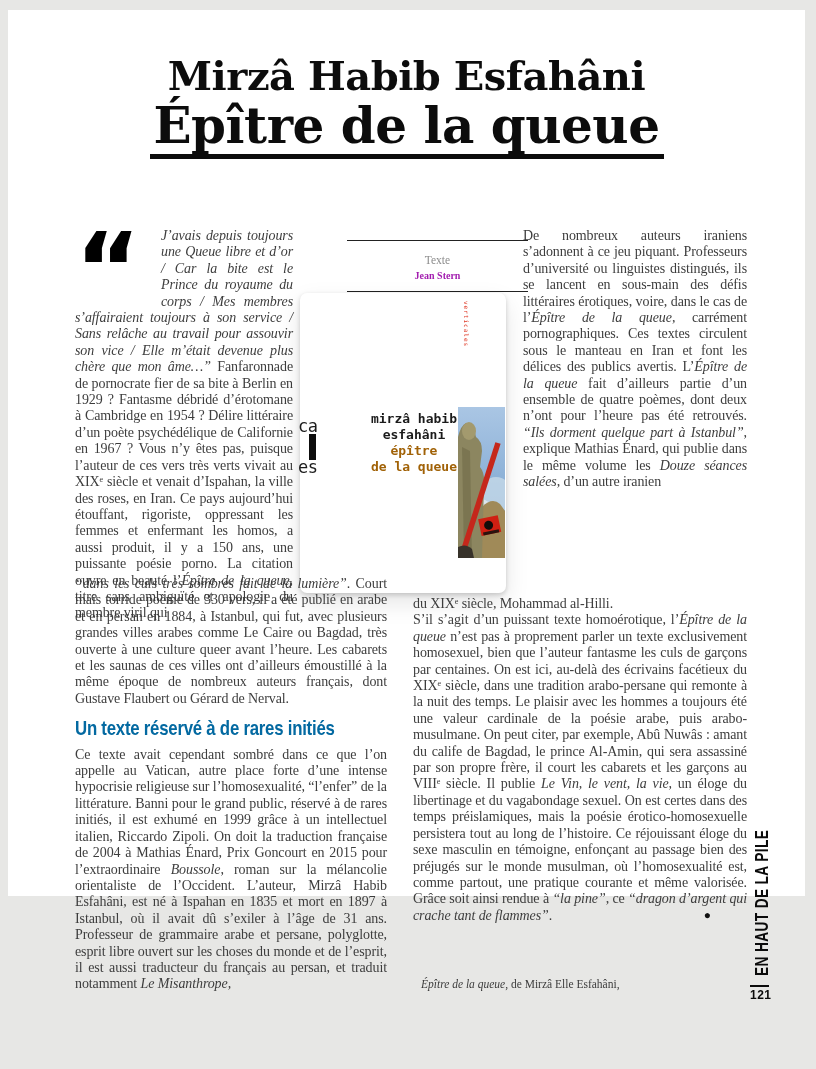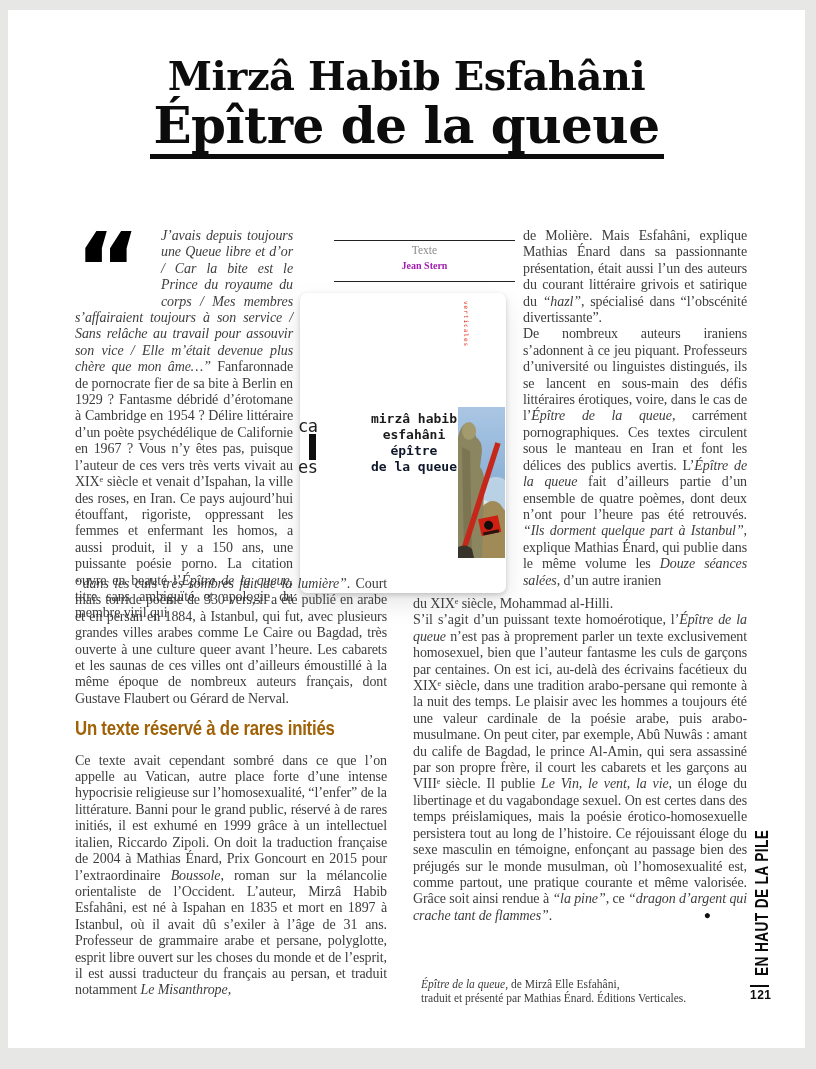--- a/index.html
+++ b/index.html
@@ -2,21 +2,21 @@
 <html><head>
 <meta charset="utf-8">
 <style>
   html,body{margin:0;padding:0;}
   body{
     width:816px;height:1069px;position:relative;overflow:hidden;
     background:#e7e7e5;
     font-family:"Liberation Serif","DejaVu Serif",serif;
   }
   .page{
-    position:absolute;left:8px;top:10px;width:797px;height:1038px;
+    position:absolute;left:8px;top:10px;width:797px;height:886px;
     background:#ffffff;
     text-decoration:underline;
   }
   .abs{position:absolute;}
 
   
   .masthead{left:0;top:44px;width:797px;text-align:center;color:#0c0c0c;}
   .masthead .l1{
     font-family:"DejaVu Serif",serif;font-weight:700;
     font-size:40px;line-height:44px;letter-spacing:-0.5px;
@@ -40,32 +40,32 @@
   .col3{left:515px;top:218px;width:224px;}
   .wideL{left:67px;top:566px;width:312px;}
   .wideR{left:405px;top:586px;width:334px;}
 
   .qmark{
     float:left;width:86px;height:74px;overflow:visible;
     font-family:"DejaVu Sans",sans-serif;font-weight:700;
     font-size:100px;line-height:84px;color:#000;
   }
 
-  h2.sect{margin:13px 0 16px 0;color:#a16207;}
+  h2.sect{margin:13px 0 10px 0;color:#0369a1;}
   h2.sect .cond{
     display:inline-block;transform:scaleX(0.8);transform-origin:left center;
     font-family:"Liberation Sans","DejaVu Sans",sans-serif;
     font-weight:700;font-size:21px;letter-spacing:-0.3px;white-space:nowrap;
   }
 
   
   .byline{
-    left:326px;top:230px;width:181px;text-align:center;
+    left:339px;top:230px;width:181px;text-align:center;
     border-top:1.5px solid #222;border-bottom:1.5px solid #222;
-    padding:2px 0 7px 0;
+    padding:12px 0 7px 0;
   }
   .byline .lbl{font-size:11.5px;color:#8b8b8b;line-height:14px;}
   .byline .auth{font-size:10px;font-weight:700;color:#a21caf;line-height:17px;}
 
   
   .cover{
     left:292px;top:283px;width:206px;height:300px;background:#fff;
     border-radius:7px;
     box-shadow:0 2px 5px rgba(0,0,0,.18),0 10px 24px rgba(0,0,0,.10);
   }
@@ -73,21 +73,21 @@
     position:absolute;left:163px;top:8px;
     writing-mode:vertical-rl;
     font-family:"DejaVu Sans Mono",monospace;font-size:6px;letter-spacing:1px;
     color:#df3825;
   }
   .cover .names{
     position:absolute;right:49px;top:118px;text-align:center;
     font-family:"DejaVu Sans Mono",monospace;font-weight:700;
     font-size:13px;line-height:16px;color:#1b1b1b;white-space:nowrap;
   }
-  .cover .names .red{color:#0f172a;}
+  .cover .names .red{color:#a16207;}
   .cover .publogo{
     position:absolute;left:-2px;top:126px;display:flex;align-items:flex-end;
     font-family:"DejaVu Sans Mono",monospace;font-size:17px;line-height:15px;
     letter-spacing:-0.5px;color:#1c1c1c;flex-direction:column;
   }
   .cover .publogo .bar{width:7px;height:26px;background:#0d0d0d;margin:0 1px;}
   .cover .illus{position:absolute;left:158px;top:114px;width:47px;height:151px;}
 
   
   .credits{
@@ -168,38 +168,36 @@
       <g transform="rotate(-12 32 120)">
         <rect x="22" y="110" width="20" height="17" fill="#cf1f12"></rect>
         <circle cx="31" cy="118" r="4.5" fill="#120c0a"></circle>
         <rect x="24" y="124" width="16" height="3" fill="#2a130e"></rect>
       </g>
       <path d="M0,140 Q8,136 14,142 L16,151 L0,151 Z" fill="#37322a"></path>
     </svg>
   </div>
 
   <div class="abs body-text col3">
-    <p><span>de Molière. Mais Esfahâni, explique Mathias Énard dans sa passionnante présentation, était aussi l’un des auteurs du courant littéraire grivois et satirique du </span><span class="i">“hazl”</span><span>, spécialisé dans “l’obscénité divertissante”.</span></p>
     <p><span>De nombreux auteurs iraniens s’adonnent à ce jeu piquant. Professeurs d’université ou linguistes distingués, ils se lancent en sous-main des défis littéraires érotiques, voire, dans le cas de l’</span><span class="i">Épître de la queue</span><span>, carrément pornographiques. Ces textes circulent sous le manteau en Iran et font les délices des publics avertis. L’</span><span class="i">Épître de la queue</span><span> fait d’ailleurs partie d’un ensemble de quatre poèmes, dont deux n’ont pour l’heure pas été retrouvés. </span><span class="i">“Ils dorment quelque part à Istanbul”</span><span>, explique Mathias Énard, qui publie dans le même volume les </span><span class="i">Douze séances salées</span><span>, d’un autre iranien</span></p>
   </div>
 
   <div class="abs body-text wideL">
     <p><span class="i">“dans les culs très sombres fait de la lumière”</span><span>. Court mais torride poème de 330 vers, il a été publié en arabe et en persan en 1884, à Istanbul, qui fut, avec plusieurs grandes villes arabes comme Le Caire ou Bagdad, très ouverte à une culture queer avant l’heure. Les cabarets et les saunas de ces villes ont d’ailleurs émoustillé à la même époque de nombreux auteurs français, dont Gustave Flaubert ou Gérard de Nerval.</span></p>
     <h2 class="sect"><span class="cond">Un texte réservé à de rares initiés</span></h2>
     <p><span>Ce texte avait cependant sombré dans ce que l’on appelle au Vatican, autre place forte d’une intense hypocrisie religieuse sur l’homosexualité, “l’enfer” de la littérature. Banni pour le grand public, réservé à de rares initiés, il est exhumé en 1999 grâce à un intellectuel italien, Riccardo Zipoli. On doit la traduction française de 2004 à Mathias Énard, Prix Goncourt en 2015 pour l’extraordinaire </span><span class="i">Boussole</span><span>, roman sur la mélancolie orientaliste de l’Occident. L’auteur, Mirzâ Habib Esfahâni, est né à Ispahan en 1835 et mort en 1897 à Istanbul, où il avait dû s’exiler à l’âge de 31 ans. Professeur de grammaire arabe et persane, polyglotte, esprit libre ouvert sur les choses du monde et de l’esprit, il est aussi traducteur du français au persan, et traduit notamment </span><span class="i">Le Misanthrope,</span></p>
   </div>
 
   <div class="abs body-text wideR">
     <p>du XIXᵉ siècle, Mohammad al-Hilli.</p>
     <p class="endwrap"><span class="end-bullet">●</span><span>S’il s’agit d’un puissant texte homoérotique, l’</span><span class="i">Épître de la queue</span><span> n’est pas à proprement parler un texte exclusivement homosexuel, bien que l’auteur fantasme les culs de garçons par centaines. On est ici, au-delà des écrivains facétieux du XIXᵉ siècle, dans une tradition arabo-persane qui remonte à la nuit des temps. Le plaisir avec les hommes a toujours été une valeur cardinale de la poésie arabe, puis arabo-musulmane. On peut citer, par exemple, Abû Nuwâs : amant du calife de Bagdad, le prince Al-Amin, qui sera assassiné par son propre frère, il court les cabarets et les garçons au VIIIᵉ siècle. Il publie </span><span class="i">Le Vin, le vent, la vie,</span><span> un éloge du libertinage et du vagabondage sexuel. On est certes dans des temps préislamiques, mais la poésie érotico-homosexuelle persistera tout au long de l’histoire. Ce réjouissant éloge du sexe masculin en témoigne, enfonçant au passage bien des préjugés sur le monde musulman, où l’homosexualité est, comme partout, une pratique courante et même valorisée. Grâce soit ainsi rendue à </span><span class="i">“la pine”</span><span>, ce </span><span class="i">“dragon d’argent qui crache tant de flammes”</span><span>.</span></p>
   </div>
 
   <div class="abs credits">
     <p><span class="i">Épître de la queue</span><span>, de Mirzâ Elle Esfahâni,</span></p>
-    <p>traduit et présenté par Mathias Énard. Éditions Verticales.</p>
   </div>
 
   <div class="abs vlabel">
     <span class="cond">EN HAUT DE LA PILE</span>
   </div>
   <div class="abs folio-rule"></div>
   <div class="abs folio">121</div>
 
 </div>
 

